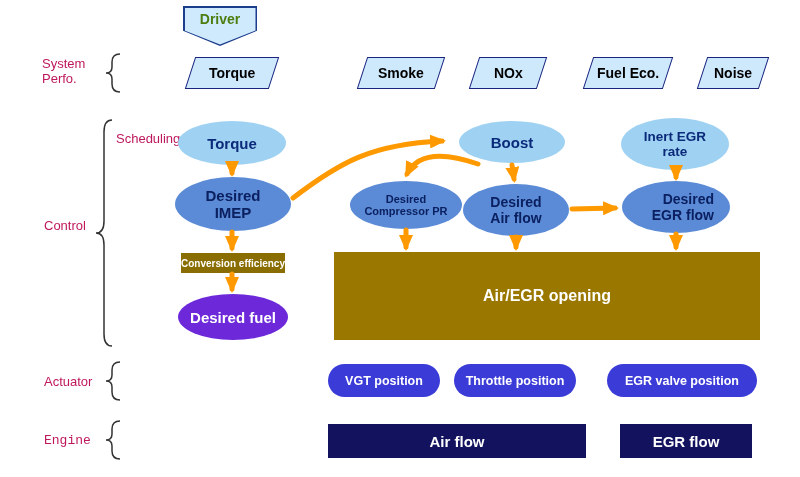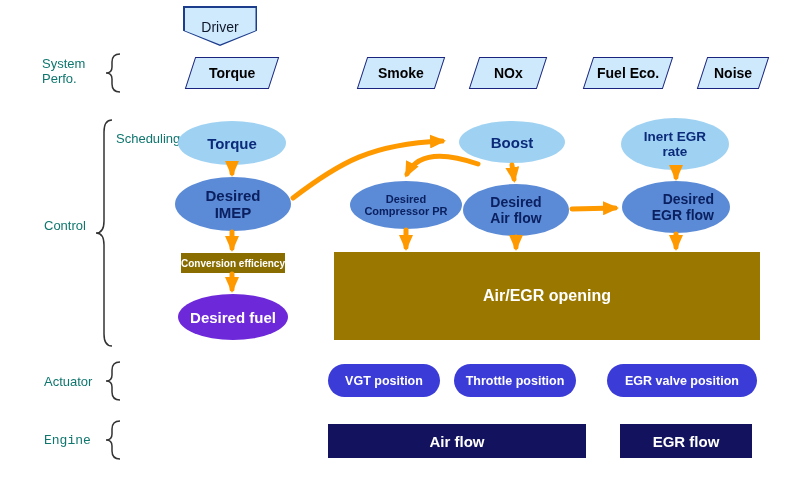--- a/index.html
+++ b/index.html
@@ -1,28 +1,28 @@
 <!DOCTYPE html>
 <html><head>
 <meta charset="utf-8">
 <style>
   html,body{margin:0;padding:0;background:#fff;}
   #stage{
     position:relative;width:800px;height:477px;background:#fff;overflow:hidden;
     font-family:"Liberation Sans","DejaVu Sans",sans-serif;
   }
   
-  .rowlabel{position:absolute;color:#0f766e;font-size:13px;line-height:15px;}
+  .rowlabel{position:absolute;color:#be185d;font-size:13px;line-height:15px;}
   
   .driver-outer{position:absolute;left:183px;top:6px;width:74px;height:40px;
     background:#1c3c8c;clip-path:polygon(0 0,100% 0,100% 62%,50% 100%,0 62%);}
   .driver-inner{position:absolute;left:1.5px;top:1.5px;right:1.5px;bottom:1.5px;
     background:#cfeafd;clip-path:polygon(0 0,100% 0,100% 62%,50% 100%,0 62%);
     display:flex;align-items:flex-start;justify-content:center;}
-  .driver-inner span{font-weight:normal;font-size:14px;color:#0f172a;margin-top:11px;}
+  .driver-inner span{font-weight:bold;font-size:14px;color:#4d7c0f;margin-top:3px;}
   
   .para{position:absolute;top:57px;height:30px;background:#cfe9fc;border:1.5px solid #1a237e;
     transform:skewX(-18deg);display:flex;align-items:center;justify-content:center;}
   .para span{transform:skewX(18deg);font-weight:bold;font-size:14px;color:#000;white-space:nowrap;}
   
   .ellipse{position:absolute;border-radius:50%;display:flex;align-items:center;justify-content:center;
     text-align:center;font-weight:bold;}
   .node-light{background:#9fd2f2;color:#0b2a7a;}
   .node-medium{background:#5b8bd6;color:#0b2060;}
   .node-bright{background:#6d28d9;color:#ffffff;}

